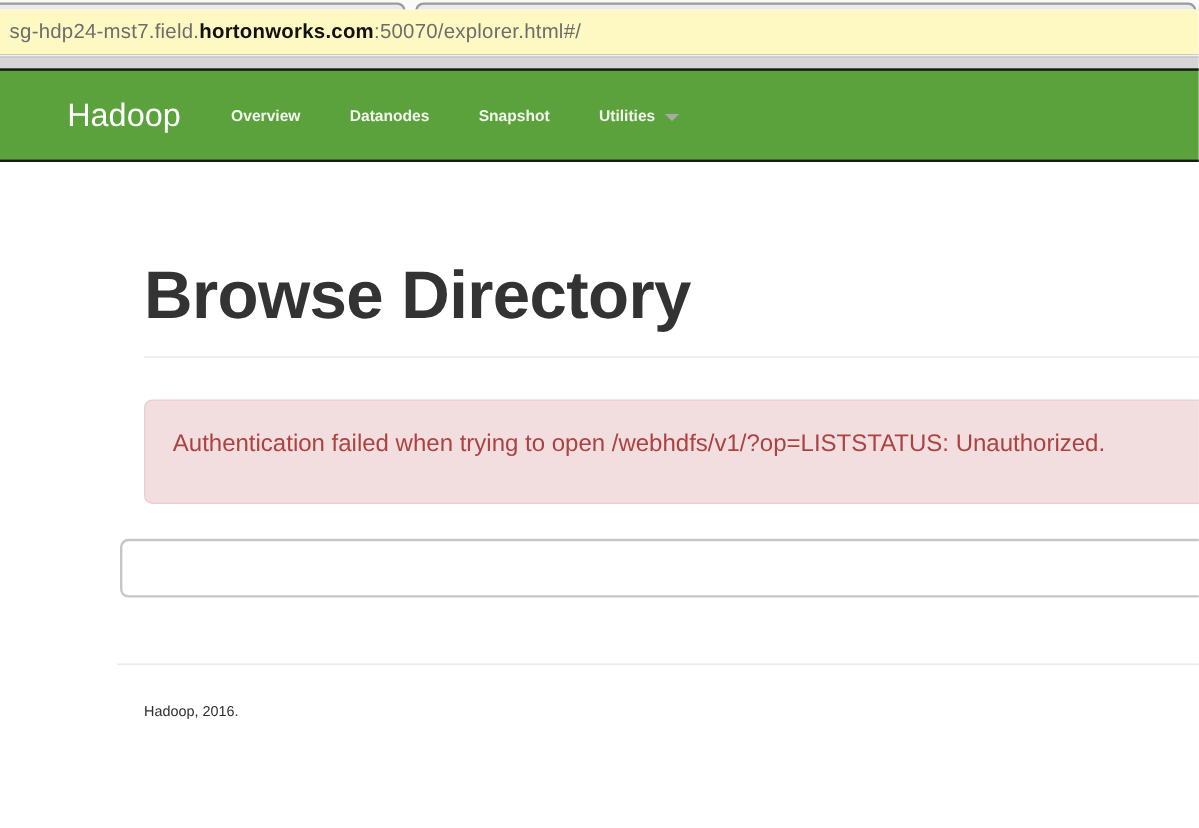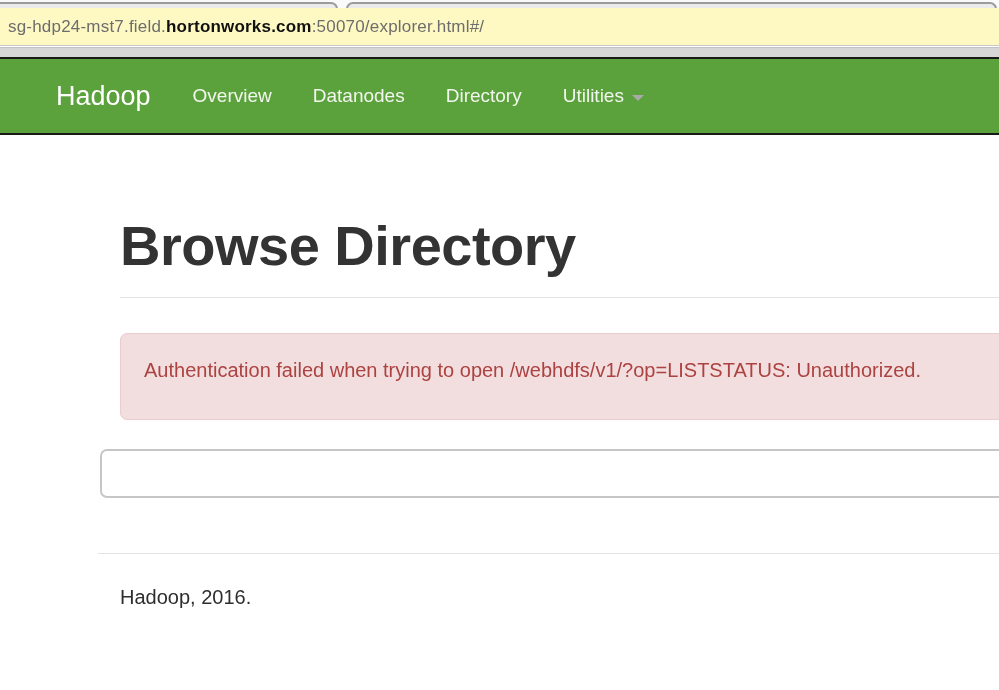--- a/index.html
+++ b/index.html
@@ -42,23 +42,23 @@
     position: absolute; top: 57px; left: 0; width: 999px; height: 78px;
     background: #5ba23c;
     border-top: 2px solid #191919; border-bottom: 2px solid #191919;
     display: flex; align-items: center; padding-left: 56px;
   }
   .brand {
     font-size: 27px; color: #ffffff; margin-right: 42px;
     text-decoration: none; cursor: pointer; white-space: nowrap;
   }
   .nav-link {
-    font-size: 19px; color: #f2f6ee; margin-right: 41px;
+    font-size: 13px; color: #f2f6ee; margin-right: 41px;
     text-decoration: none; cursor: pointer; white-space: nowrap;
-    display: inline-flex; align-items: center;
+    display: inline-flex; align-items: center; font-weight: bold;
   }
   .caret {
     display: inline-block; width: 0; height: 0; margin-left: 8px; margin-top: 3px;
     border-left: 6px solid transparent; border-right: 6px solid transparent;
     border-top: 6px solid #a9a9a9;
   }
 
   
   .page-title {
     position: absolute; top: 215px; left: 120px;
@@ -78,21 +78,21 @@
 
   .directory-input {
     position: absolute; top: 449px; left: 100px; width: 915px; height: 49px;
     background: #ffffff; border: 2px solid #c6c6c6; border-radius: 7px;
     font-size: 20px; padding: 0 14px; color: #333333; outline: none;
     font-family: "Liberation Sans", "DejaVu Sans", sans-serif;
   }
 
   .footer-text {
     position: absolute; top: 586px; left: 120px;
-    font-size: 20px; color: #2e2e2e; text-align: right;
+    font-size: 12px; color: #2e2e2e; text-align: right;
   }
 </style>
 </head>
 <body>
 
 <div class="tab-strip">
   <div class="tab tab-left"></div>
   <div class="tab tab-right"></div>
 </div>
 
@@ -101,21 +101,21 @@
     <span>sg-hdp24-mst7.field.</span><span class="url-domain">hortonworks.com</span><span>:50070/explorer.html#/</span>
   </span>
 </div>
 
 <div class="favorites-strip"></div>
 
 <nav class="navbar">
   <a class="brand">Hadoop</a>
   <a class="nav-link">Overview</a>
   <a class="nav-link">Datanodes</a>
-  <a class="nav-link">Directory</a>
+  <a class="nav-link">Snapshot</a>
   <a class="nav-link">
     <span>Utilities</span>
     <span class="caret"></span>
   </a>
 </nav>
 
 <h1 class="page-title">Browse Directory</h1>
 
 <div class="rule rule-title"></div>
 

